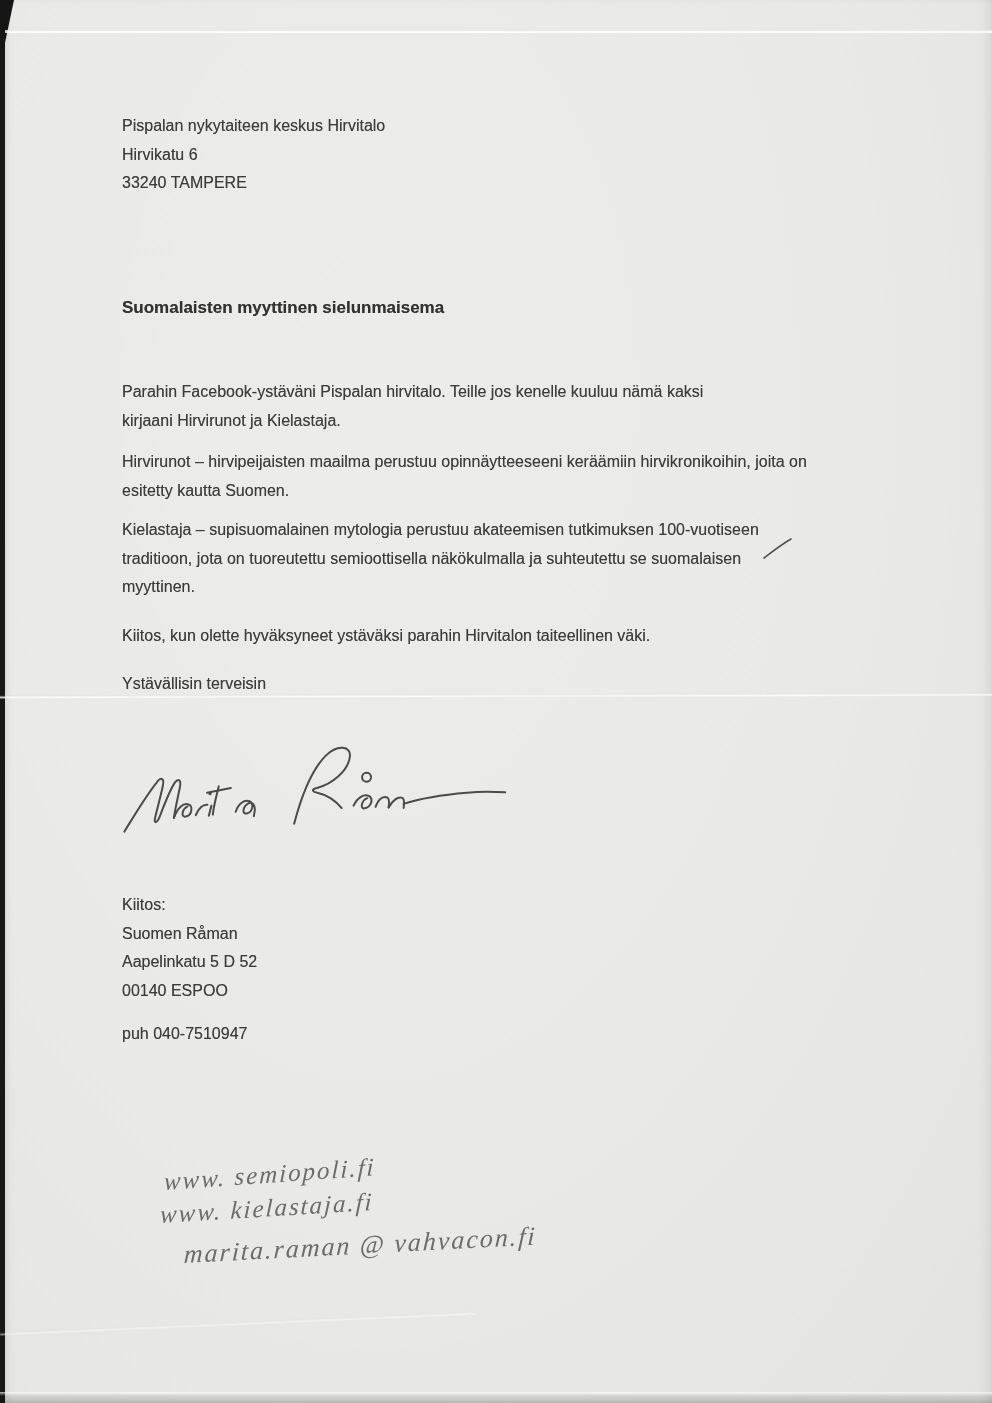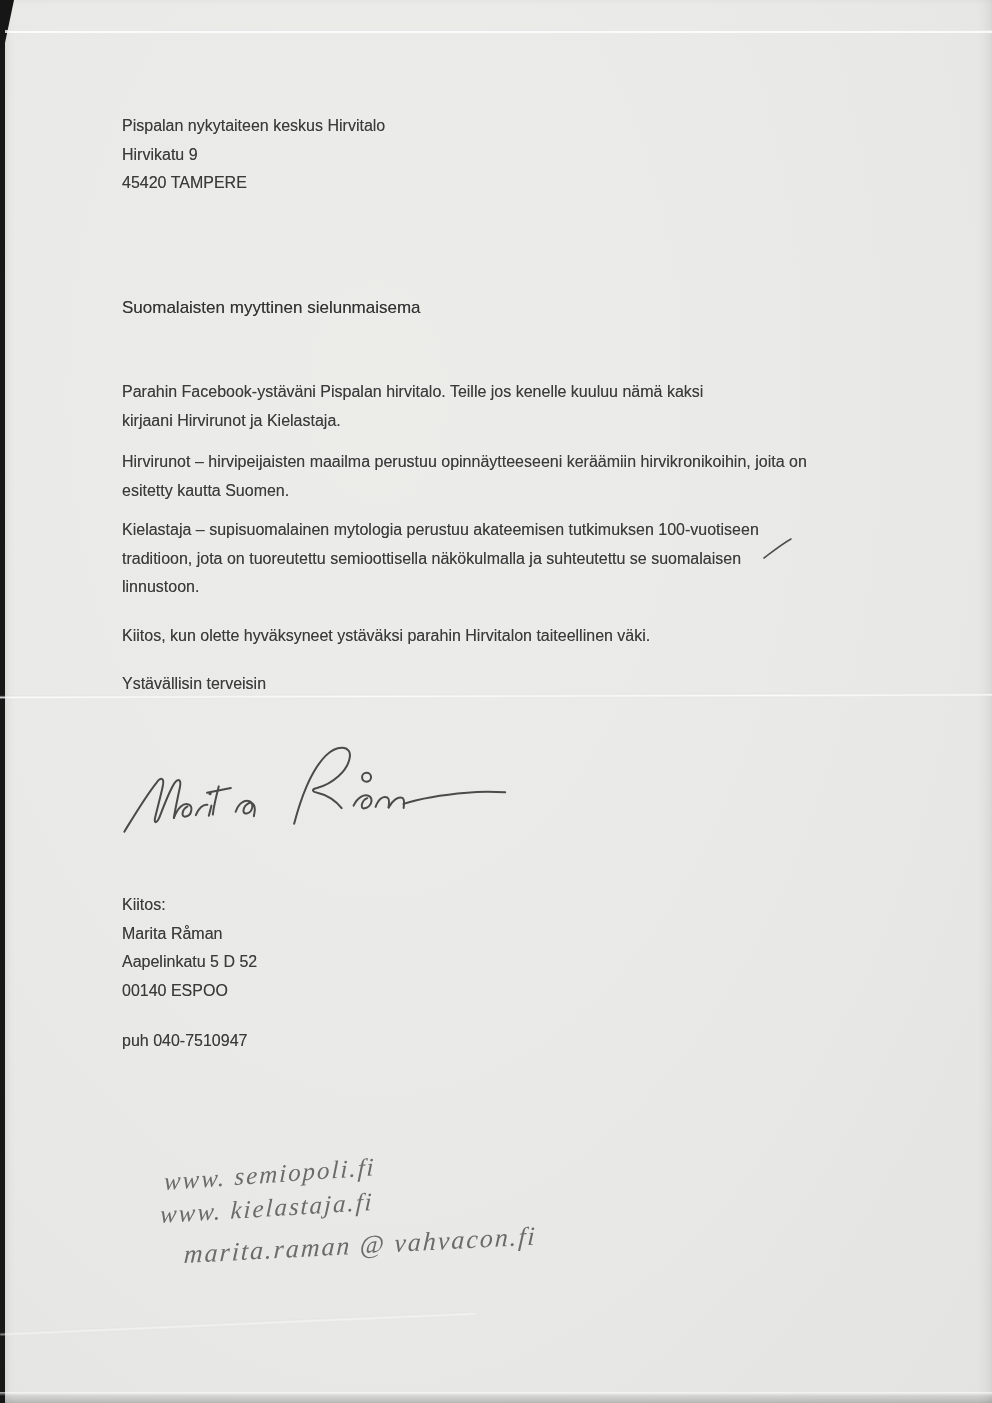--- a/index.html
+++ b/index.html
@@ -51,21 +51,21 @@
   
   .typed {
     position: absolute;
     left: 122px;
     font-size: 16px;
     line-height: 28.5px;
     color: #3b3b3b;
     text-shadow: 0 0 0.5px rgba(59,59,59,0.55);
     white-space: nowrap;
   }
-  .subject { font-weight: normal; font-size: 17px; color: #323232; }
+  .subject { font-weight: bold; font-size: 17px; color: #323232; }
 
   
   .signature {
     position: absolute; left: 115px; top: 743px; width: 400px; height: 95px;
     transform: rotate(-2deg);
   }
   .signature svg { width: 100%; height: 100%; }
   .signature path, .signature circle {
     fill: none; stroke: #4b4b4b; stroke-width: 2;
     stroke-linecap: round; stroke-linejoin: round;
@@ -97,40 +97,40 @@
 
   <div class="edge-left"></div>
   <div class="corner-wedge"></div>
   <div class="paper-top-edge"></div>
   <div class="fold-crease fold-1"></div>
   <div class="fold-crease fold-2"></div>
   <div class="paper-bottom-edge"></div>
 
   <div class="typed" style="top:112px">
     <div>Pispalan nykytaiteen keskus Hirvitalo</div>
-    <div>Hirvikatu 9</div>
-    <div>45420 TAMPERE</div>
+    <div>Hirvikatu 6</div>
+    <div>33240 TAMPERE</div>
   </div>
 
   <div class="typed subject" style="top:294px">Suomalaisten myyttinen sielunmaisema</div>
 
   <div class="typed" style="top:378px">
     <div>Parahin Facebook-ystäväni Pispalan hirvitalo. Teille jos kenelle kuuluu nämä kaksi</div>
     <div>kirjaani Hirvirunot ja Kielastaja.</div>
   </div>
 
   <div class="typed" style="top:448px">
     <div>Hirvirunot – hirvipeijaisten maailma perustuu opinnäytteeseeni keräämiin hirvikronikoihin, joita on</div>
     <div>esitetty kautta Suomen.</div>
   </div>
 
   <div class="typed" style="top:516px">
     <div>Kielastaja – supisuomalainen mytologia perustuu akateemisen tutkimuksen 100-vuotiseen</div>
     <div>traditioon, jota on tuoreutettu semioottisella näkökulmalla ja suhteutettu se suomalaisen</div>
-    <div>linnustoon.</div>
+    <div>myyttinen.</div>
   </div>
 
   <div class="pen-mark">
     <svg viewBox="0 0 32 24">
         <path d="M2 21 C 10 15, 20 7, 29 2"></path>
       </svg>
   </div>
 
   <div class="typed" style="top:622px">
     <div>Kiitos, kun olette hyväksyneet ystäväksi parahin Hirvitalon taiteellinen väki.</div>
@@ -158,23 +158,23 @@
       <path d="M238 64 C 242 56, 249 52, 254 55 C 258 58, 256 66, 249 67 C 244 68, 246 59, 252 57"></path>
       <path d="M260 66 C 263 58, 268 55, 272 57 C 275 59, 273 65, 273 67"></path>
       <path d="M273 67 C 277 60, 283 56, 287 58 C 290 60, 288 66, 288 68"></path>
 
       <path d="M288 64 C 305 59, 330 56, 352 55 C 368 54, 380 55, 390 56"></path>
     </svg>
   </div>
 
   <div class="typed" style="top:891px">
     <div>Kiitos:</div>
-    <div>Marita Råman</div>
+    <div>Suomen Råman</div>
     <div>Aapelinkatu 5 D 52</div>
     <div>00140 ESPOO</div>
-    <div style="margin-top:22px">puh 040-7510947</div>
+    <div style="margin-top:15px">puh 040-7510947</div>
   </div>
 
   <div class="handwritten note-1">www. semiopoli.fi</div>
   <div class="handwritten note-2">www. kielastaja.fi</div>
   <div class="handwritten note-3">marita.raman @ vahvacon.fi</div>
 
 </div>
 
 </body></html>

